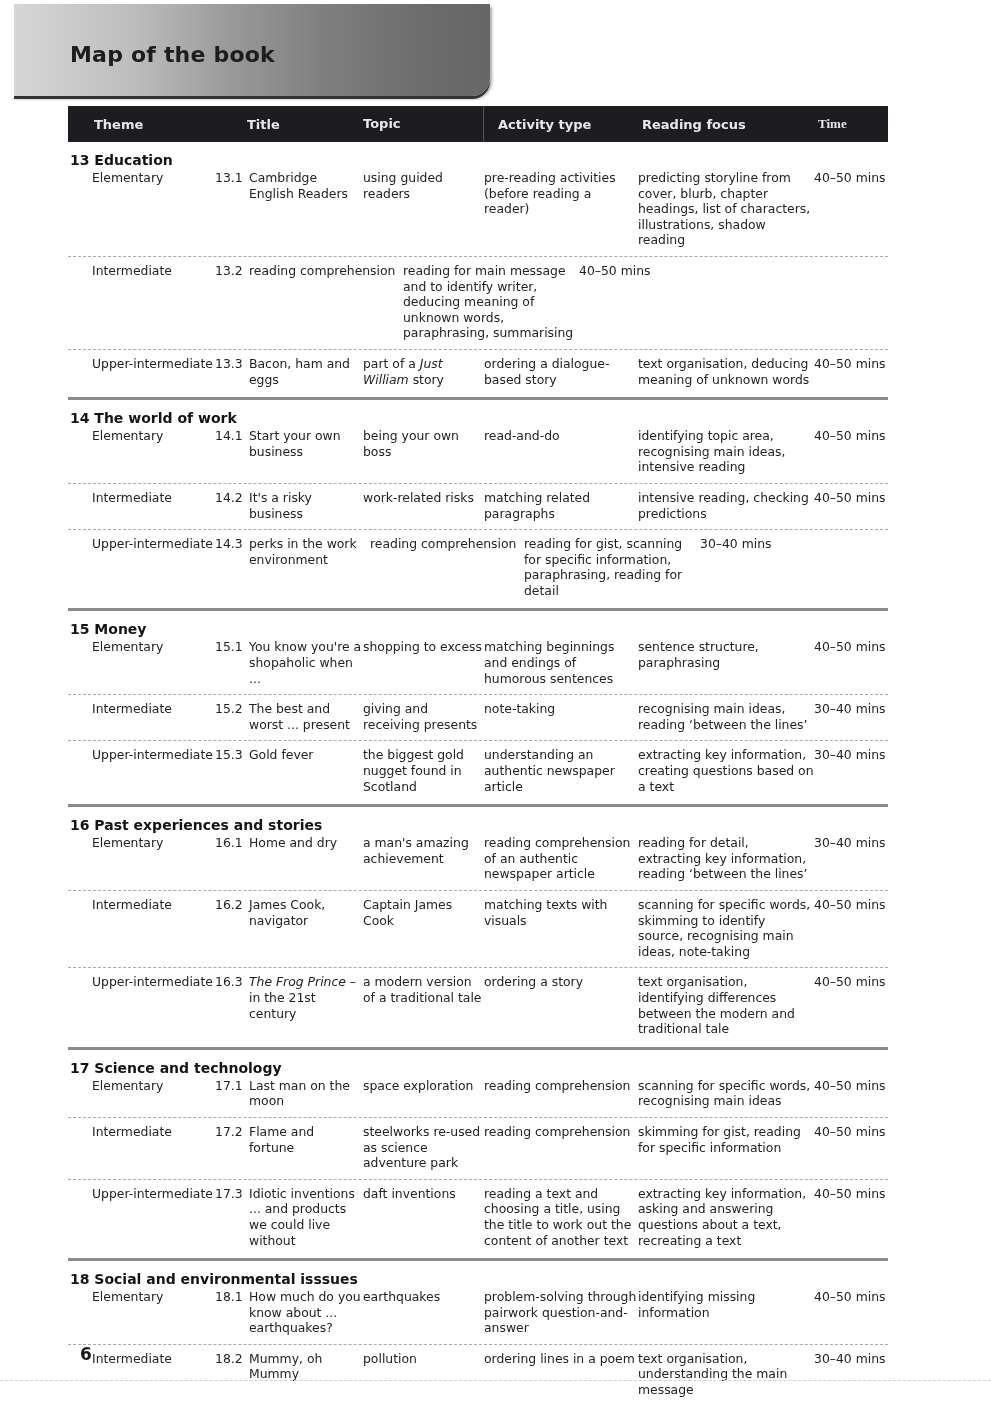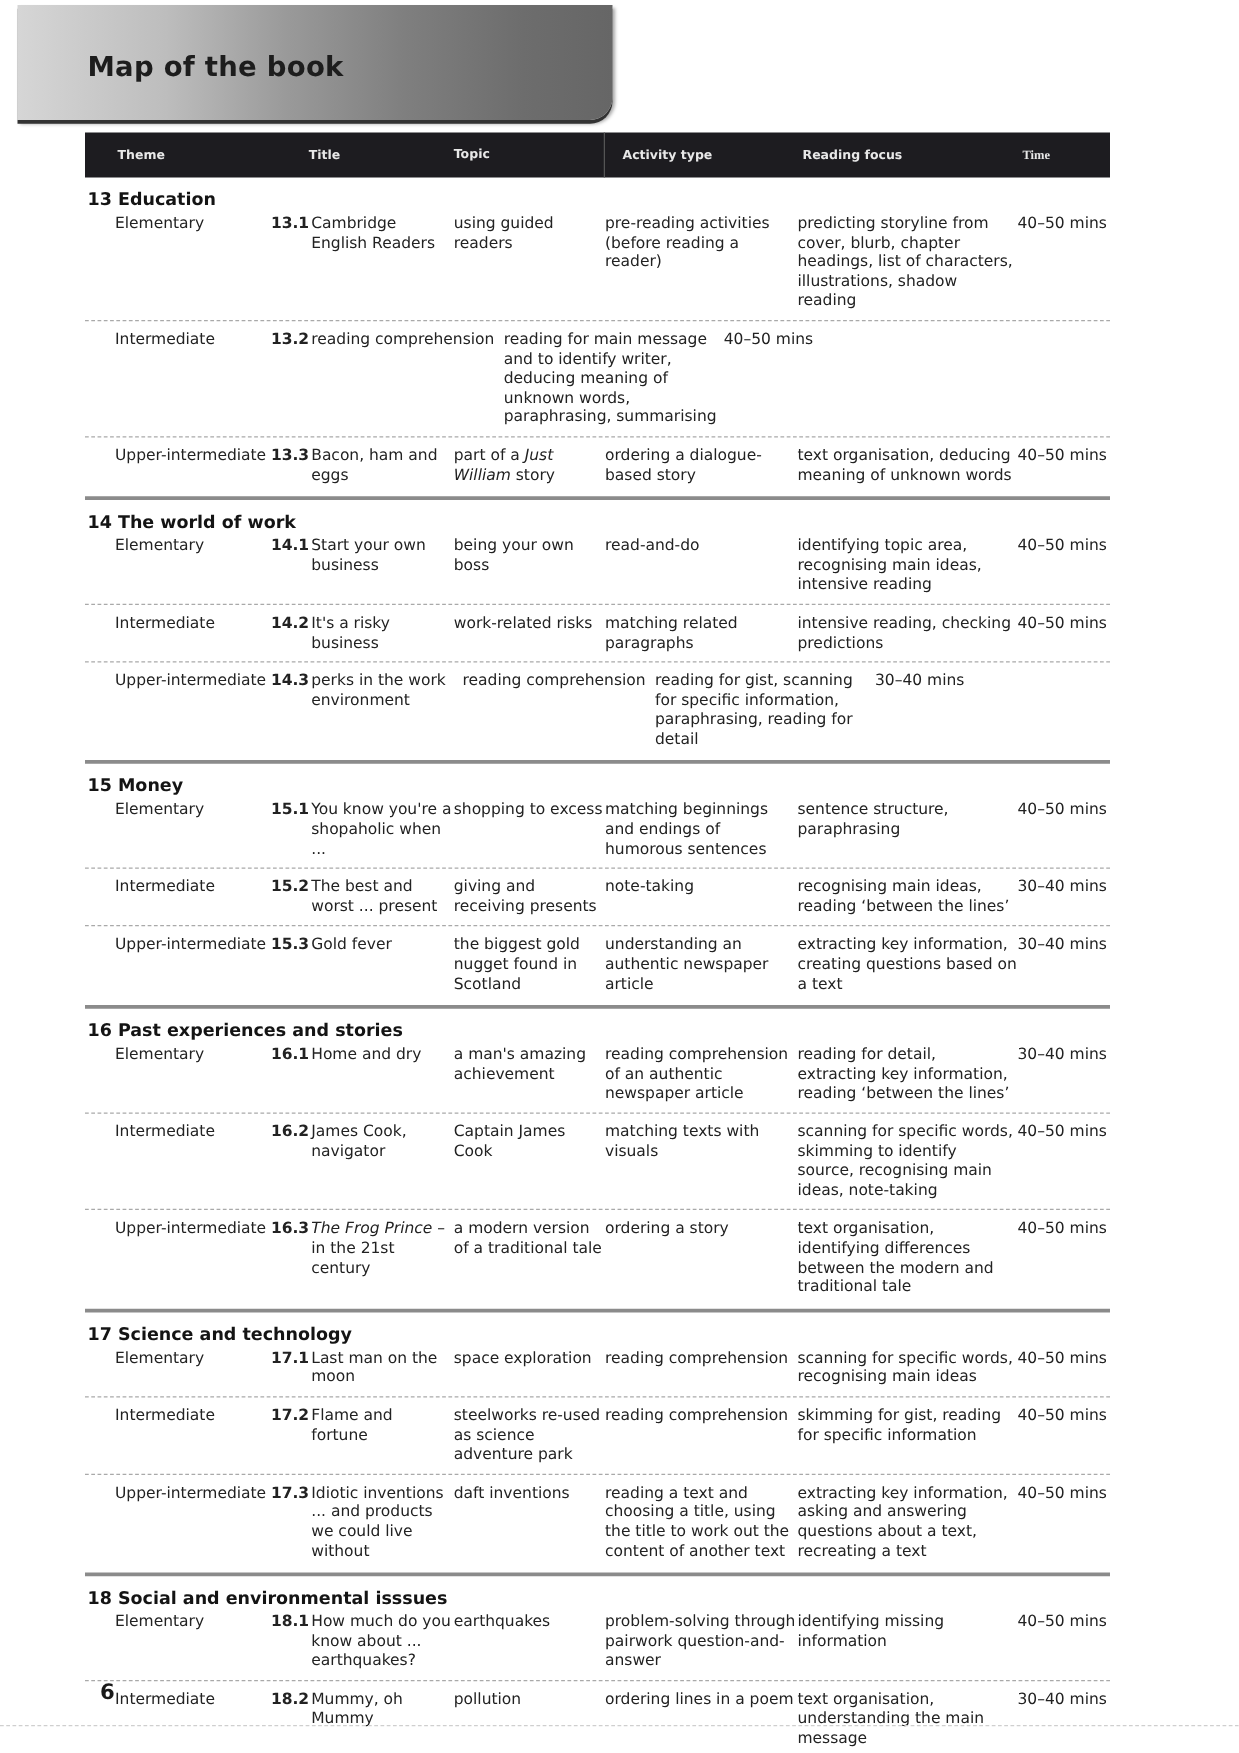--- a/index.html
+++ b/index.html
@@ -14,21 +14,21 @@
     box-shadow: 0 3px 0 #333, 2px 3px 3px rgba(0,0,0,0.35);
   }
   .banner-title {
     position: absolute; left: 56px; top: 38px;
     font-family: "DejaVu Sans", sans-serif; font-weight: bold; font-size: 22px; color: #1d1d1d;
     letter-spacing: 0.2px;
   }
   .table-wrap { position: absolute; left: 68px; top: 106px; width: 820px; }
   .thead {
     display: flex; background: #1d1c20; color: #e8e8e8; height: 36px; align-items: center;
-    font-size: 10px; font-weight: bold;
+    font-size: 13px; font-weight: bold;
   }
   .thead div { box-sizing: border-box; }
   .c-theme { width: 147px; padding-left: 5px; }
   .c-title { width: 148px; }
   .c-topic { width: 121px; }
   .c-activity { width: 154px; }
   .c-focus { width: 176px; }
   .c-time { width: 74px; }
   .thead .c-theme { padding-left: 26px; }
   .thead .c-title { padding-left: 32px; }
@@ -42,21 +42,21 @@
     font-weight: bold; font-size: 14px; padding: 10px 0 2px 2px; color: #141414;
   }
   .row {
     display: flex; font-size: 12.4px; line-height: 15.6px; color: #222;
     padding: 6px 0 8px 0;
     border-top: 1px dashed #a9a9a9;
   }
   .row.first { border-top: none; padding-top: 0; }
   .row > div { box-sizing: border-box; }
   .row .c-theme { padding-left: 24px; width: 147px; }
-  .row .c-num { width: 34px; font-weight: bold; text-align: center; }
+  .row .c-num { width: 34px; font-weight: normal; text-align: left; }
   .row .c-title { width: 114px; }
   .row .c-topic { width: 121px; }
   .row .c-activity { width: 154px; }
   .row .c-focus { width: 176px; }
   .row .c-time { width: 74px; }
   .unit-end { border-bottom: 3px solid #8b8b8b; height: 0; margin-top: 2px; }
   em { font-style: italic; }
   .page-num {
     position: absolute; left: 80px; top: 1344px; font-weight: bold; font-size: 17px;
   }

